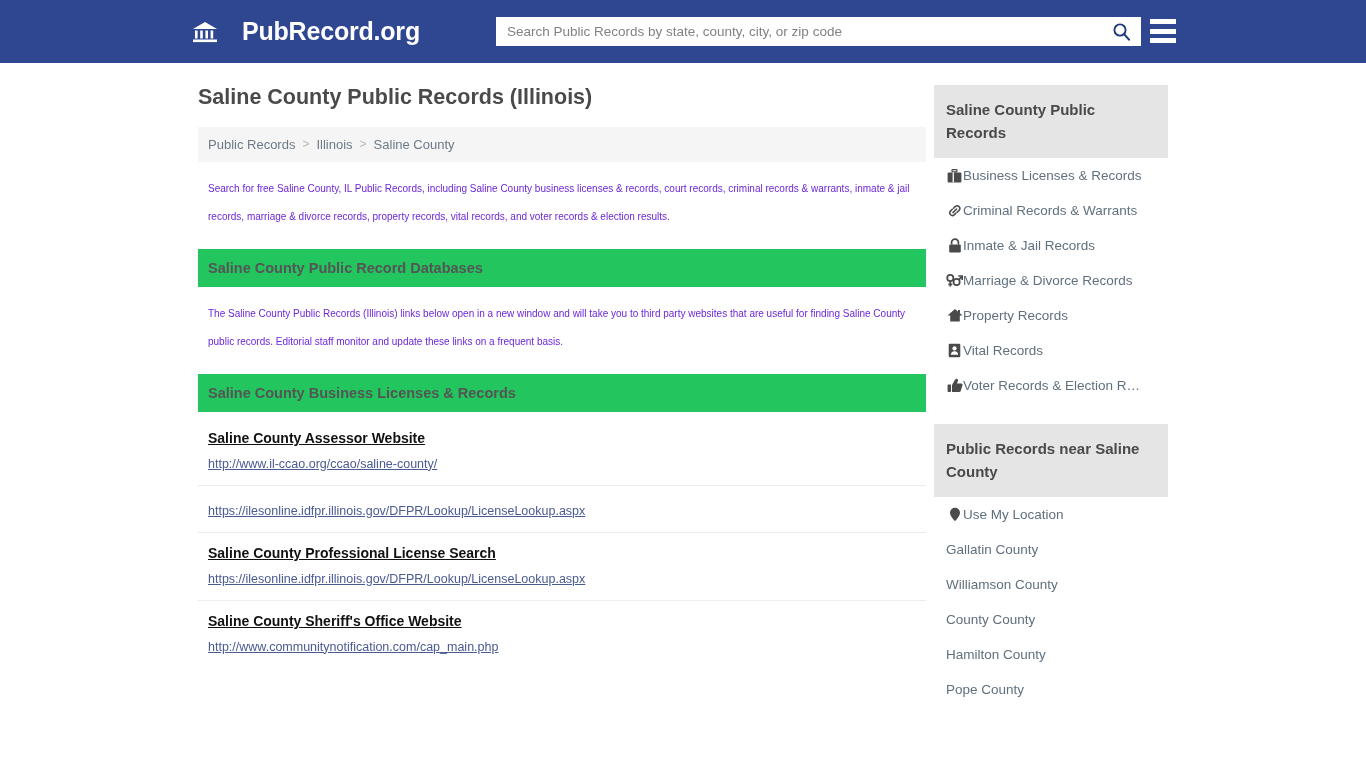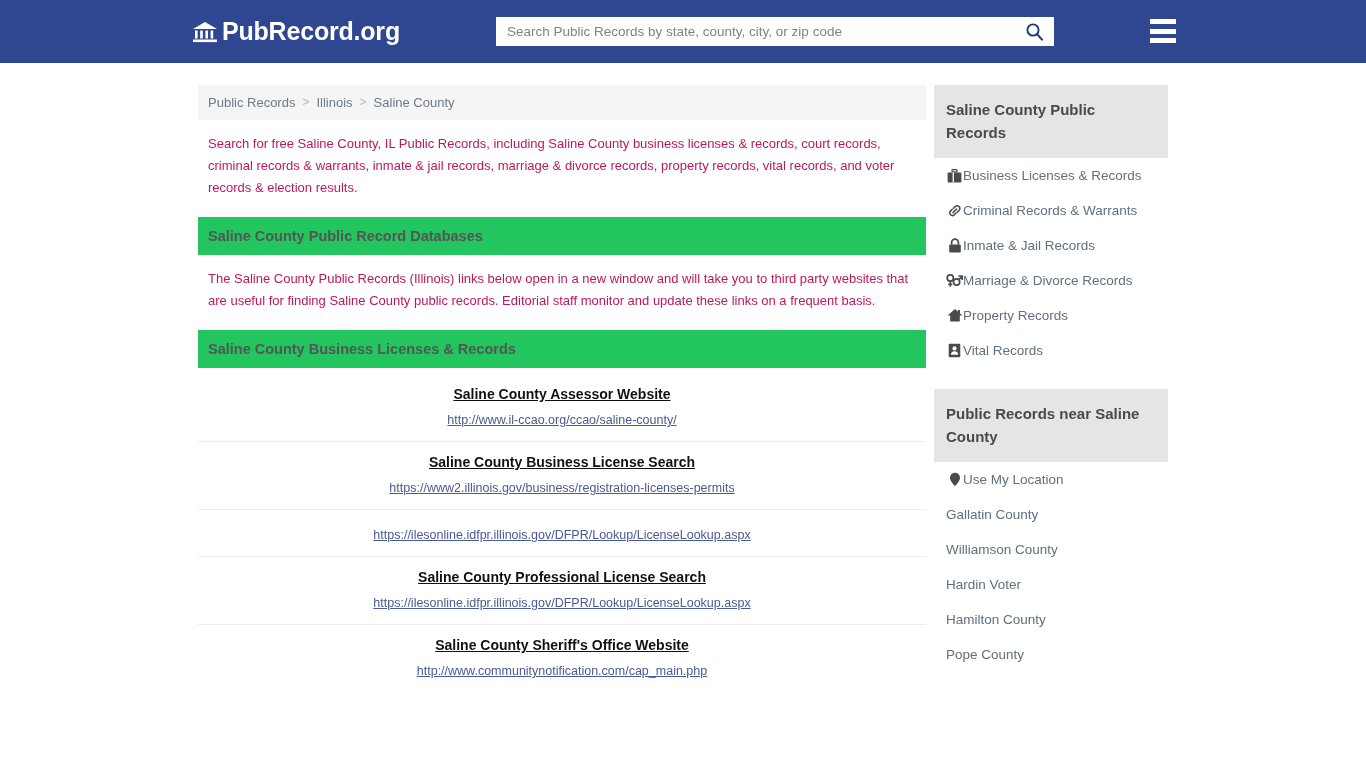--- a/index.html
+++ b/index.html
@@ -17,39 +17,39 @@
   .site-header {
     height: 63px;
     background: #2F4791;
     display: flex;
     align-items: center;
     position: relative;
   }
   .brand {
     display: flex;
     align-items: center;
-    gap: 4px;
+    gap: 24px;
     margin-left: 192px;
     text-decoration: none;
     color: #ffffff;
     justify-content: space-between;
   }
   .brand-icon { display: block; }
   .brand-text {
     font-size: 25px;
     font-weight: bold;
     letter-spacing: -0.2px;
     color: #ffffff;
     line-height: 1;
   }
   .search-wrap {
     position: absolute;
     left: 496px;
     top: 17px;
-    width: 558px;
+    width: 645px;
     height: 29px;
     background: #ffffff;
     border: 1px solid #ffffff;
     display: flex;
     align-items: center;
   }
   .search-input {
     flex: 1;
     border: none;
     outline: none;
@@ -128,43 +128,42 @@
   }
   .breadcrumb a {
     color: #6c7a89;
     text-decoration: none;
   }
   .breadcrumb .sep { color: #b6b6b6; font-size: 12px; }
   .breadcrumb .current { color: #6c7a89; }
 
   
   .intro {
-    font-size: 13px;
-    line-height: 22px;
-    color: #be185d;
+    font-size: 10px;
+    line-height: 28px;
+    color: #6d28d9;
     padding: 13px 10px 12px 10px;
     margin: 0;
   }
 
   
   .section-head {
     background: #22c55e;
     padding: 11px 10px;
     font-size: 14.5px;
     font-weight: bold;
     color: #555555;
     margin: 6px 0 0 0;
   }
 
   
   .links { margin-top: 6px; }
   .link-row {
     padding: 10px 10px 12px 10px;
     border-bottom: 1px solid #ededed;
-    text-align: center;
   }
   .link-row:last-of-type { border-bottom: none; }
   .link-title {
     display: inline-block;
     font-size: 14px;
     font-weight: bold;
     color: #111111;
     text-decoration: underline;
     line-height: 21px;
   }
@@ -253,20 +252,21 @@
     <span></span>
     <span></span>
   </div>
 </div>
 
 <div class="page">
   <div class="container">
 
     <div class="main-col">
 
+      <h1 class="page-title">Saline County Public Records (Illinois)</h1>
 
       <div class="breadcrumb">
         <a href="#">Public Records</a>
         <span class="sep">&gt;</span>
         <a href="#">Illinois</a>
         <span class="sep">&gt;</span>
         <span class="current">Saline County</span>
       </div>
 
       <p class="intro">Search for free Saline County, IL Public Records, including Saline County business licenses &amp; records, court records, criminal records &amp; warrants, inmate &amp; jail records, marriage &amp; divorce records, property records, vital records, and voter records &amp; election results.</p>
@@ -274,24 +274,20 @@
       <div class="section-head">Saline County Public Record Databases</div>
 
       <p class="intro">The Saline County Public Records (Illinois) links below open in a new window and will take you to third party websites that are useful for finding Saline County public records. Editorial staff monitor and update these links on a frequent basis.</p>
 
       <div class="section-head">Saline County Business Licenses &amp; Records</div>
 
       <div class="links">
         <div class="link-row">
           <a class="link-title" href="#">Saline County Assessor Website</a>
           <a class="link-url" href="#">http://www.il-ccao.org/ccao/saline-county/</a>
-        </div>
-        <div class="link-row">
-          <a class="link-title" href="#">Saline County Business License Search</a>
-          <a class="link-url" href="#">https://www2.illinois.gov/business/registration-licenses-permits</a>
         </div>
         <div class="link-row">
           <a class="link-url" href="#">https://ilesonline.idfpr.illinois.gov/DFPR/Lookup/LicenseLookup.aspx</a>
         </div>
         <div class="link-row">
           <a class="link-title" href="#">Saline County Professional License Search</a>
           <a class="link-url" href="#">https://ilesonline.idfpr.illinois.gov/DFPR/Lookup/LicenseLookup.aspx</a>
         </div>
         <div class="link-row">
           <a class="link-title" href="#">Saline County Sheriff's Office Website</a>
@@ -368,20 +364,29 @@
             <span class="ico">
               <svg width="13" height="15" viewBox="0 0 13 15" aria-hidden="true">
                 <rect x="0.7" y="0.7" width="11.6" height="13.6" rx="1.2" fill="#4a4a4a"></rect>
                 <circle cx="6.5" cy="5.4" r="2.1" fill="#ffffff"></circle>
                 <path d="M2.9 11.8 a3.6 3.6 0 0 1 7.2 0 z" fill="#ffffff"></path>
               </svg>
             </span>
             <span class="lbl">Vital Records</span>
           </li>
 
+          <li class="side-item">
+            <span class="ico">
+              <svg width="16" height="15" viewBox="0 0 16 15" aria-hidden="true">
+                <rect x="0.6" y="6.4" width="3.4" height="7.6" rx="0.7" fill="#4a4a4a"></rect>
+                <path d="M5 7 L8.3 1.2 a1.6 1.6 0 0 1 2.6 1.7 L9.9 5.6 H14 a1.5 1.5 0 0 1 1.4 2 L13.7 13 a1.6 1.6 0 0 1 -1.5 1 H5 z" fill="#4a4a4a"></path>
+              </svg>
+            </span>
+            <span class="lbl">Voter Records &amp; Election R…</span>
+          </li>
 
         </ul>
       </div>
 
       <div class="side-block second">
         <div class="side-head">Public Records near Saline County</div>
         <ul class="side-list">
 
           <li class="side-item">
             <span class="ico">
@@ -392,21 +397,21 @@
             <span class="lbl">Use My Location</span>
           </li>
 
           <li class="side-item no-icon">
             <span class="lbl">Gallatin County</span>
           </li>
           <li class="side-item no-icon">
             <span class="lbl">Williamson County</span>
           </li>
           <li class="side-item no-icon">
-            <span class="lbl">Hardin Voter</span>
+            <span class="lbl">County County</span>
           </li>
           <li class="side-item no-icon">
             <span class="lbl">Hamilton County</span>
           </li>
           <li class="side-item no-icon">
             <span class="lbl">Pope County</span>
           </li>
 
         </ul>
       </div>

